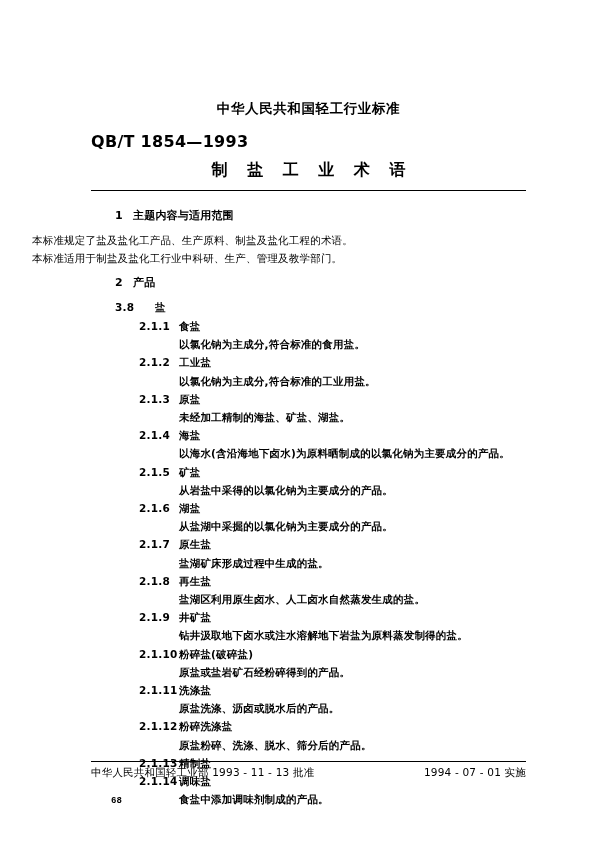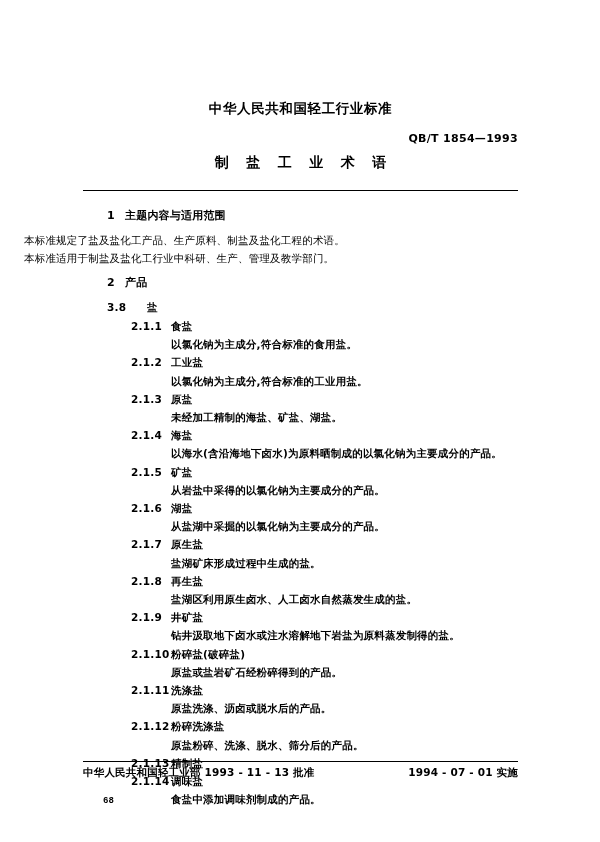--- a/index.html
+++ b/index.html
@@ -11,54 +11,52 @@
     width: 600px;
     height: 842px;
     position: relative;
     font-family: "DejaVu Sans", "Liberation Sans", sans-serif;
     color: #000000;
     overflow: hidden;
   }
 
   .page {
     position: absolute;
-    left: 0; top: 0;
+    left: 8px; top: 0;
     width: 528px;
     height: 842px;
   }
 
   
   .doc-header {
     position: absolute;
     left: 83px;
     top: 100px;
     width: 435px;
   }
   .std-authority {
     text-align: center;
     font-size: 13.5px;
     font-weight: bold;
     letter-spacing: 0.6px;
     line-height: 1.3;
   }
   .std-number {
-    text-align: right;
-    font-size: 11px;
+    font-size: 16px;
     font-weight: bold;
     margin-top: 14px;
     letter-spacing: 0.3px;
   }
   .doc-title {
     text-align: center;
-    font-size: 14px;
+    font-size: 16px;
     font-weight: bold;
     margin-top: 9px;
     letter-spacing: 7px;
     padding-left: 7px;
-    font-family: Liberation Serif, serif;
   }
 
   .rule-top {
     position: absolute;
     left: 83px;
     top: 190px;
     width: 435px;
     height: 0;
     border-top: 1.6px solid #000;
   }
@@ -142,21 +140,21 @@
   }
   .doc-footer {
     position: absolute;
     left: 83px;
     top: 766px;
     width: 435px;
     display: flex;
     justify-content: space-between;
     align-items: flex-start;
     font-size: 10.5px;
-    font-weight: bold;
+    font-weight: normal;
     letter-spacing: 0.2px;
   }
   .page-number {
     position: absolute;
     left: 103px;
     top: 796px;
     font-size: 9px;
     font-weight: bold;
     font-family: Liberation Mono, monospace;
   }

